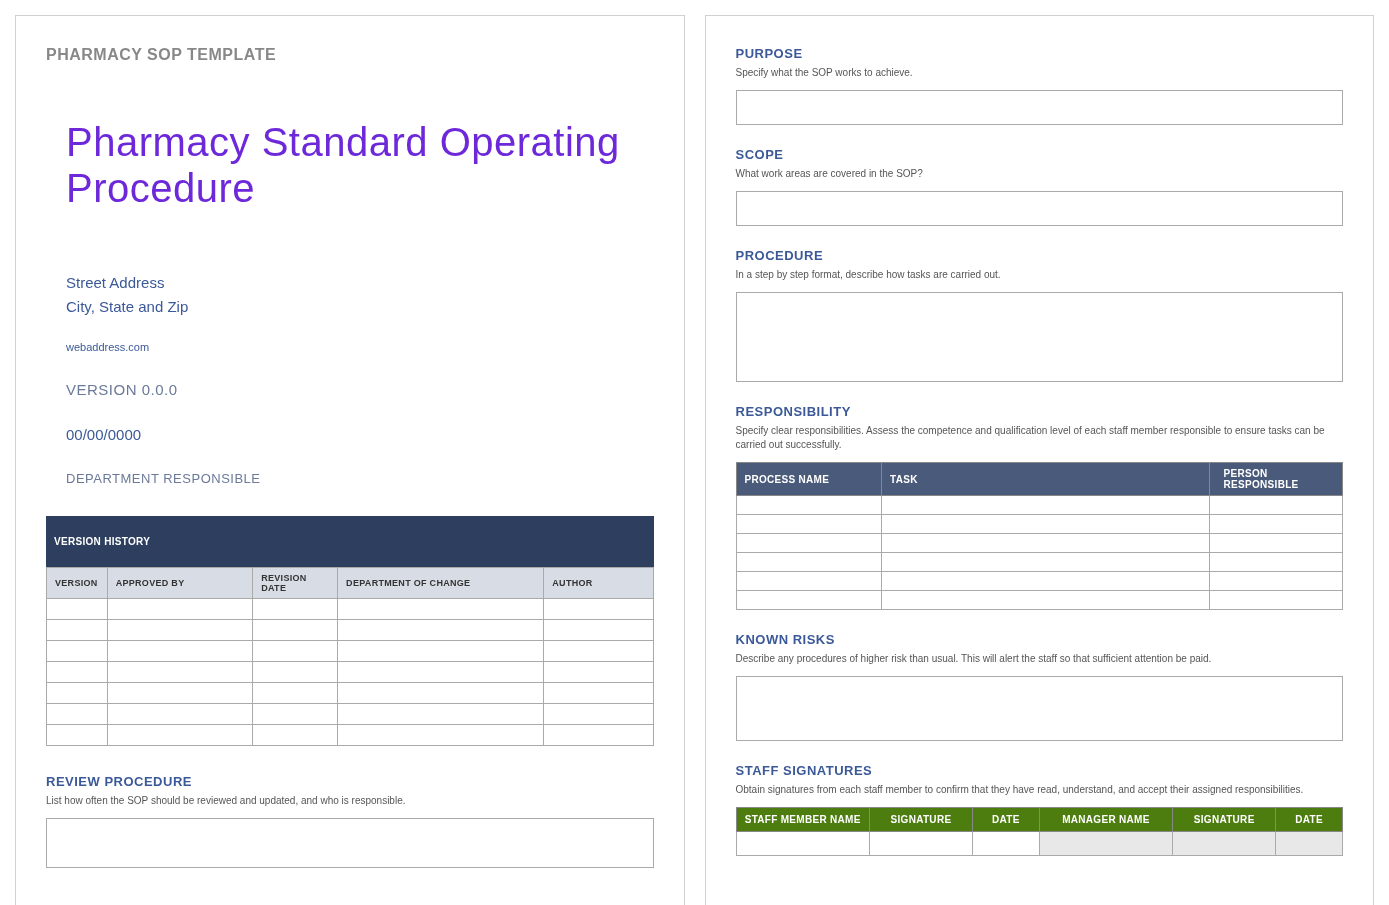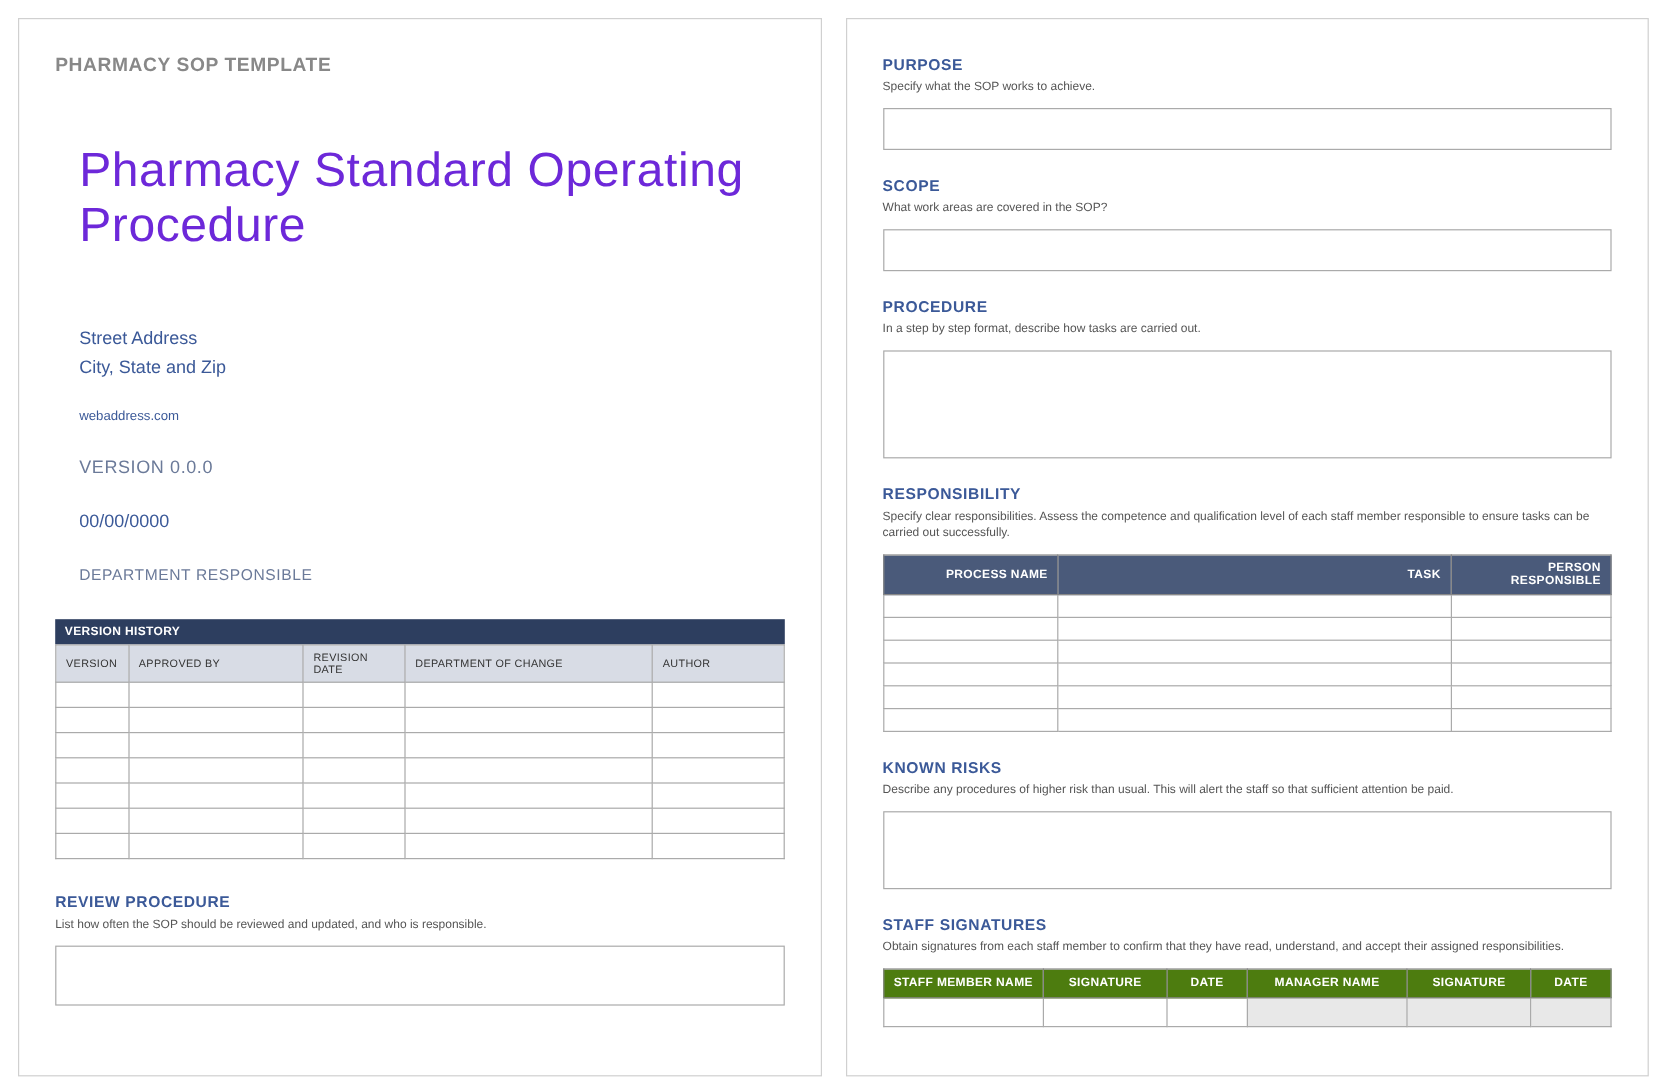--- a/index.html
+++ b/index.html
@@ -72,32 +72,32 @@
       font-size: 13px;
       margin-left: 20px;
       margin-bottom: 30px;
       letter-spacing: 0.5px;
     }
     .version-history-header {
       background: #2d3e5f;
       color: #ffffff;
       font-size: 10px;
       font-weight: 700;
-      padding: 5px 8px;
+      padding: 20px 8px;
       letter-spacing: 0.3px;
     }
     table {
       width: 100%;
       border-collapse: collapse;
     }
     .version-table th {
       background: #d8dce5;
       color: #333333;
       font-size: 9px;
-      font-weight: 400;
+      font-weight: 700;
       text-align: left;
       padding: 5px 8px;
       border: 1px solid #aaaaaa;
       letter-spacing: 0.3px;
     }
     .version-table td {
       border: 1px solid #aaaaaa;
       height: 21px;
       padding: 3px 8px;
     }
@@ -123,21 +123,21 @@
     .box-large { height: 90px; }
     .box-xlarge { height: 65px; }
     .section-gap { margin-top: 22px; }
     .section-gap-first { margin-top: 28px; }
     
     .resp-table th {
       background: #4a5a7a;
       color: #ffffff;
       font-size: 10px;
       font-weight: 700;
-      text-align: right;
+      text-align: left;
       padding: 5px 8px;
       border: 1px solid #888888;
       letter-spacing: 0.3px;
     }
     .resp-table td {
       border: 1px solid #aaaaaa;
       height: 19px;
       padding: 3px 8px;
     }
     .resp-table .col-process { width: 24%; }

